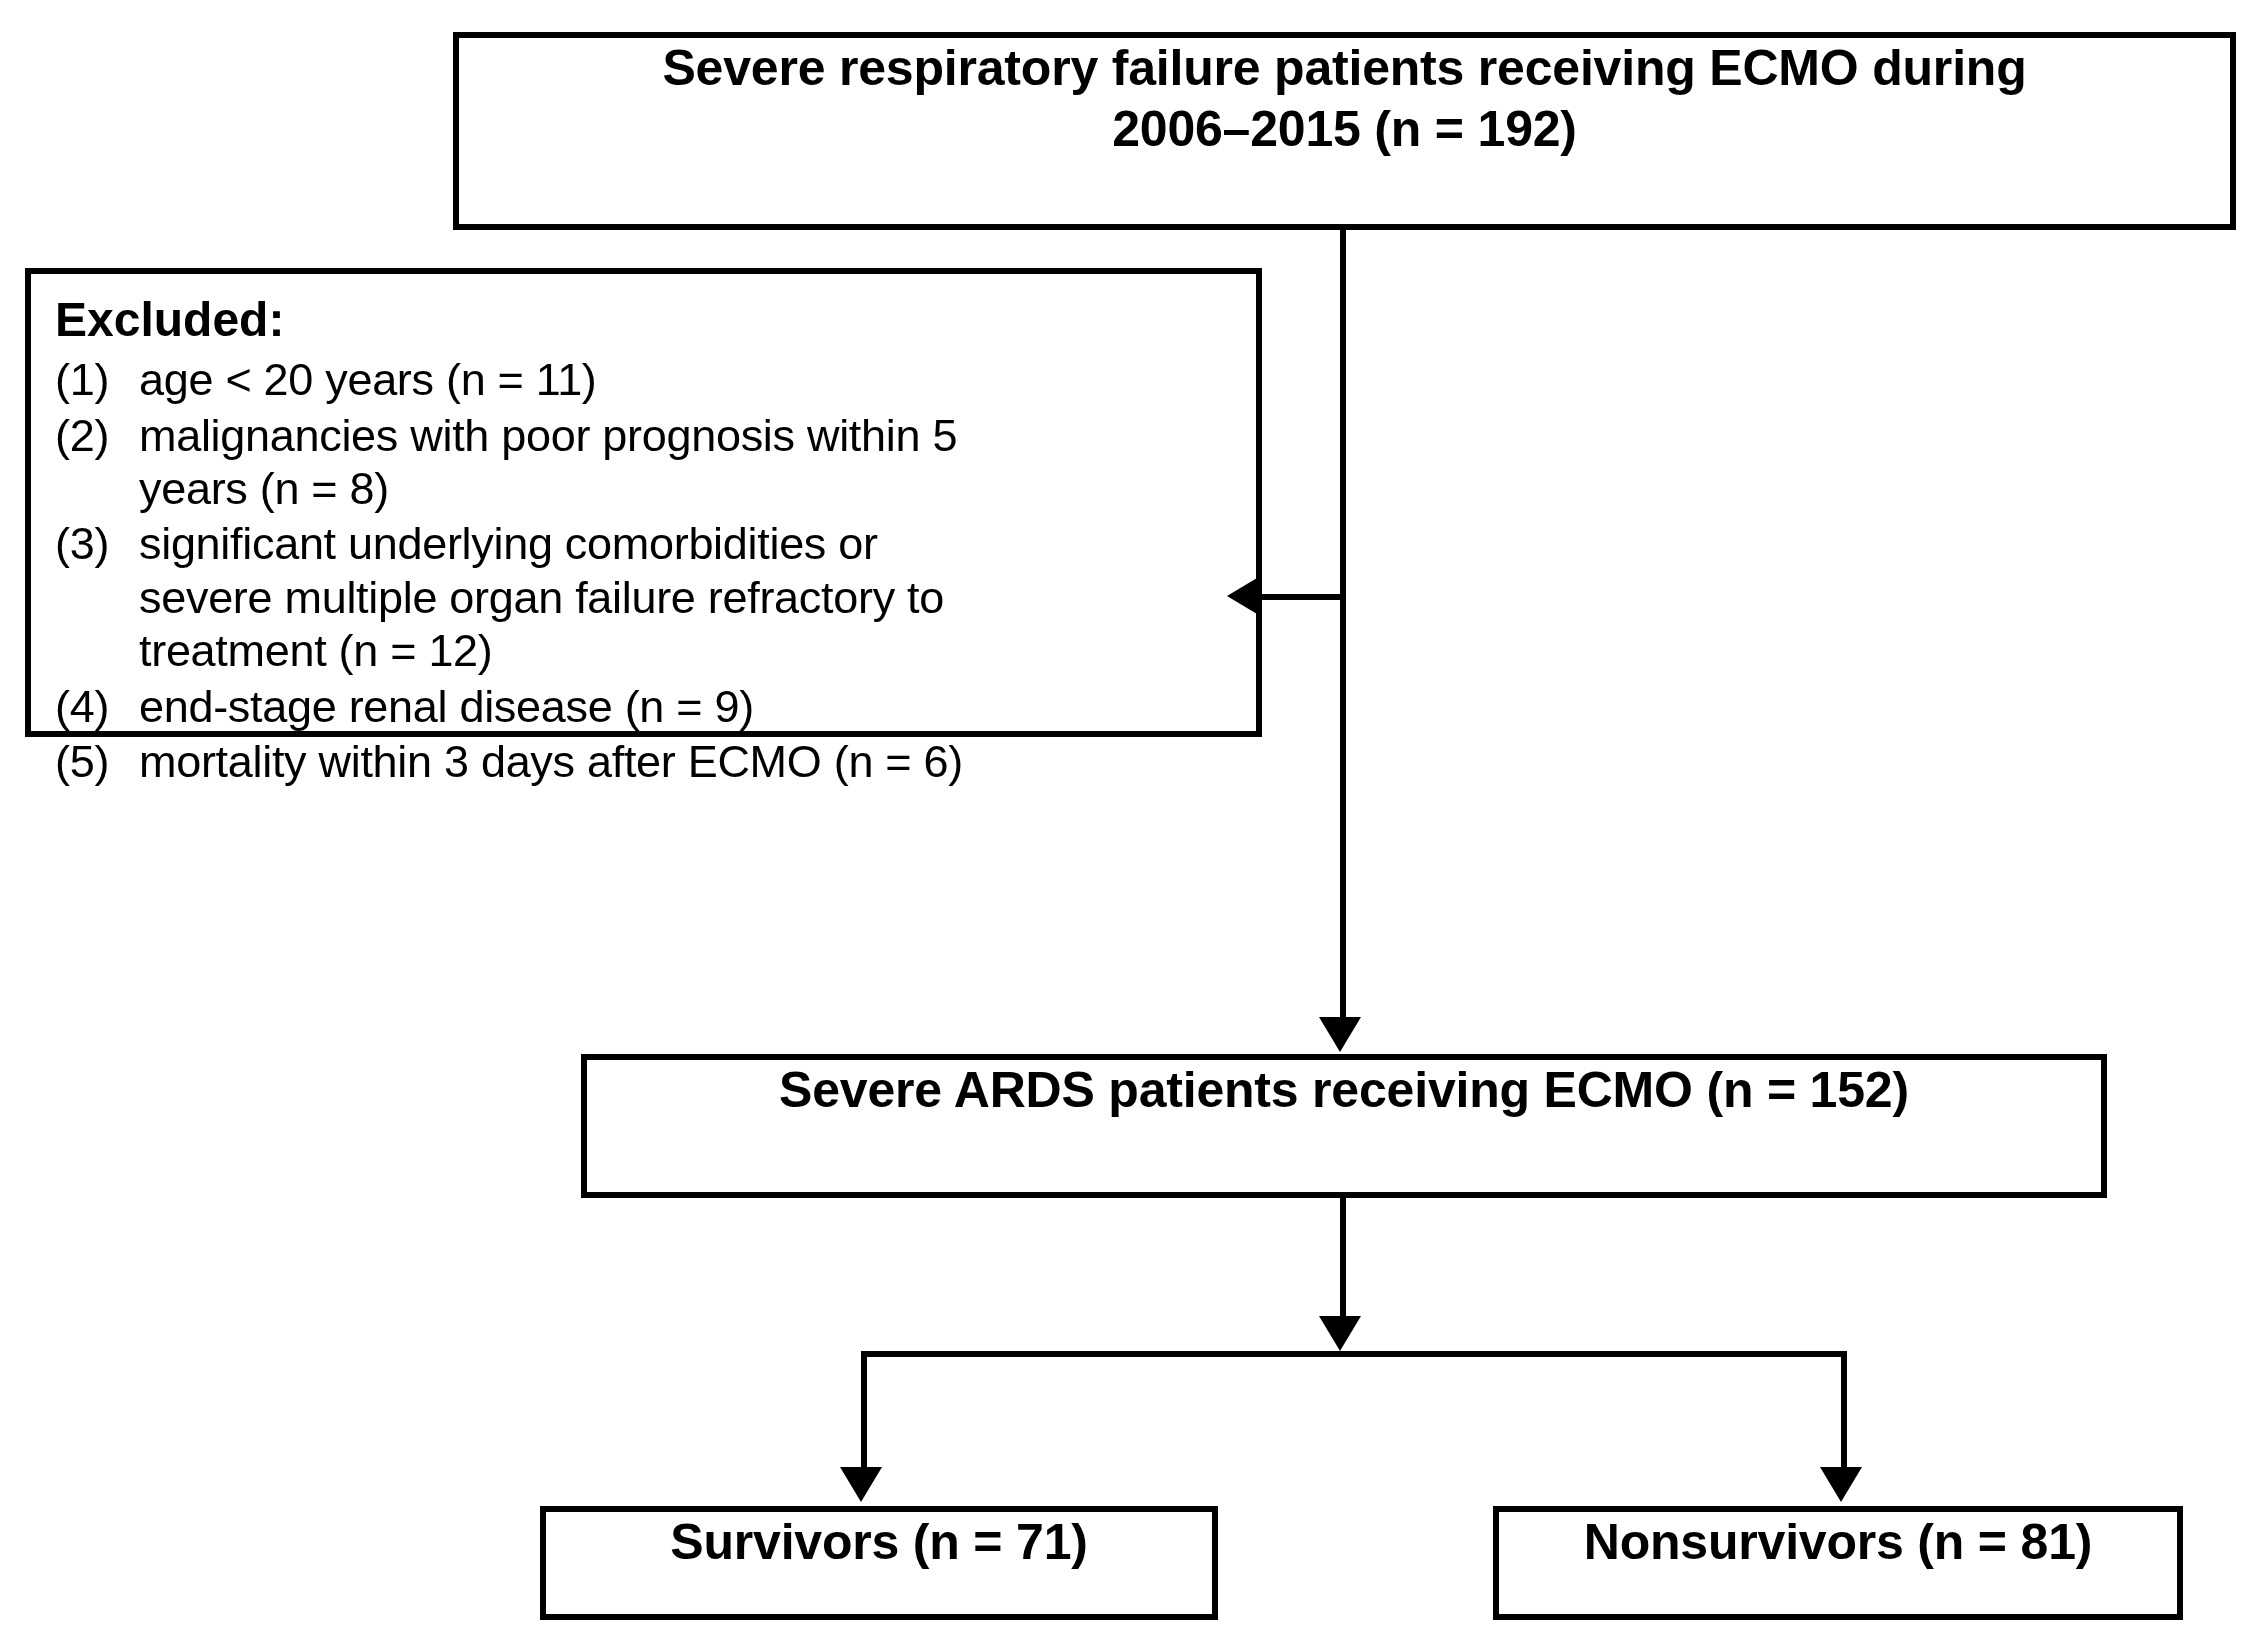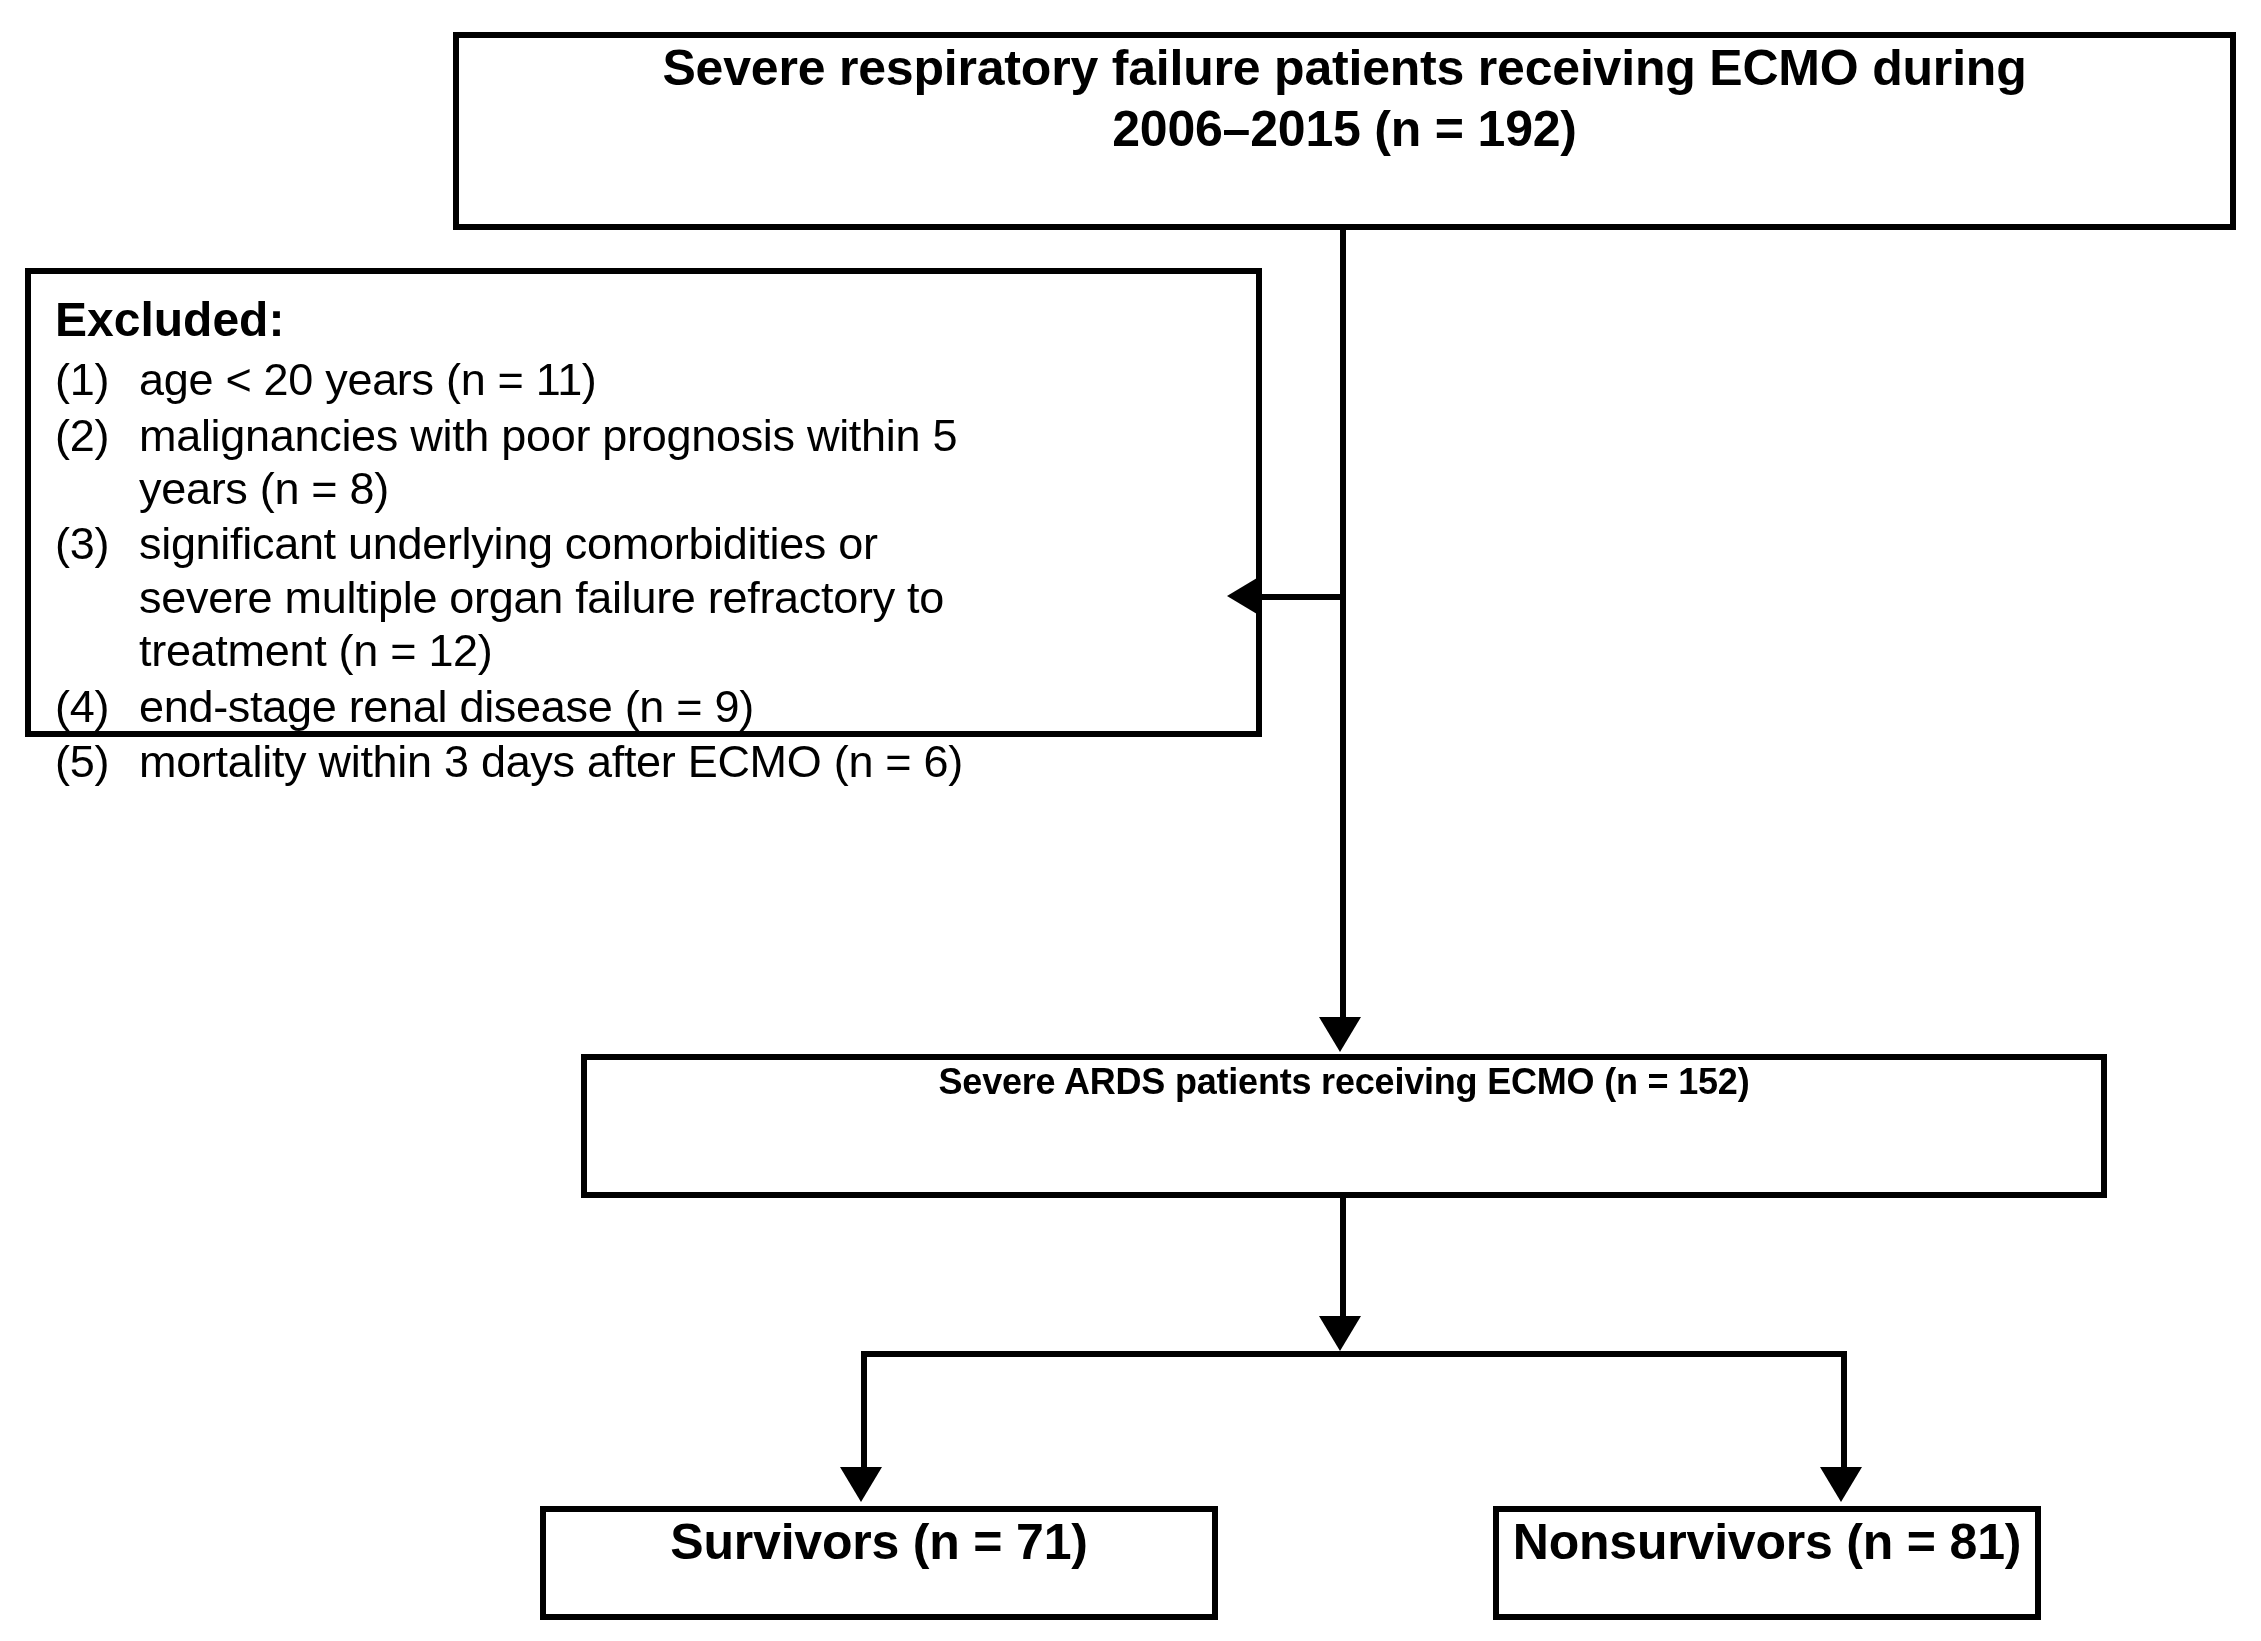--- a/index.html
+++ b/index.html
@@ -83,34 +83,34 @@
   }
 
   
   #box-ards {
     left: 581px;
     top: 1054px;
     width: 1526px;
     height: 144px;
   }
   #box-ards .node-text {
-    font-size: 36px;
+    font-size: 50px;
   }
 
   
   #box-survivors {
     left: 540px;
     top: 1506px;
     width: 678px;
     height: 114px;
   }
   #box-nonsurvivors {
     left: 1493px;
     top: 1506px;
-    width: 548px;
+    width: 690px;
     height: 114px;
   }
   #box-survivors .node-text,
   #box-nonsurvivors .node-text {
     font-size: 50px;
   }
 
   
   .vline {
     position: absolute;

